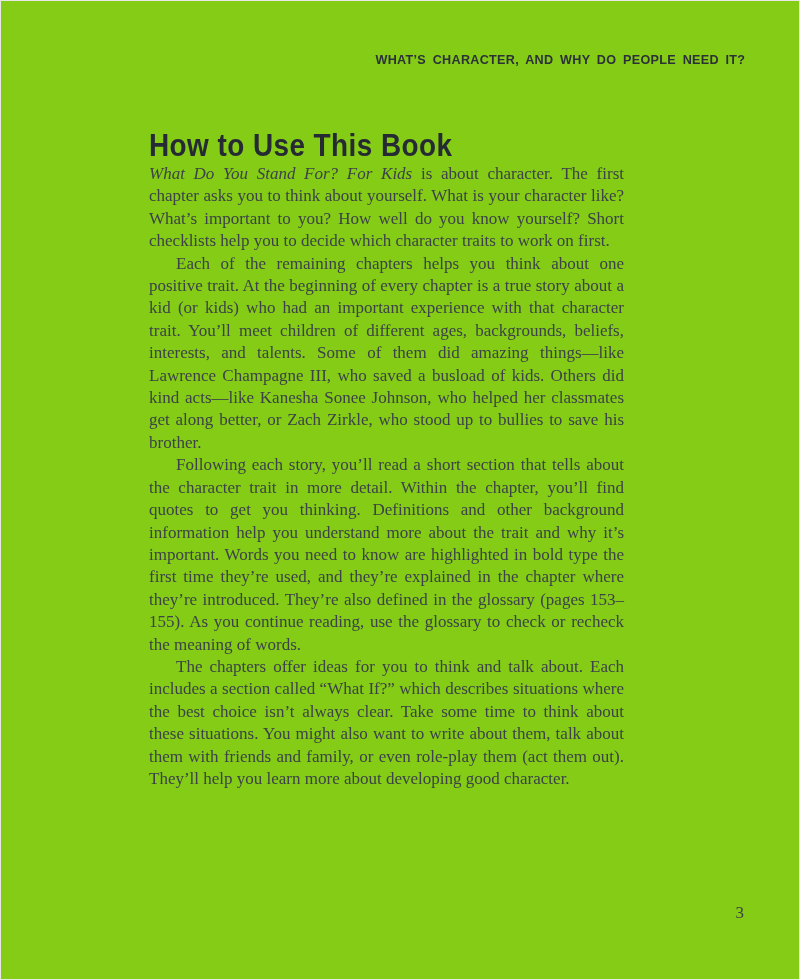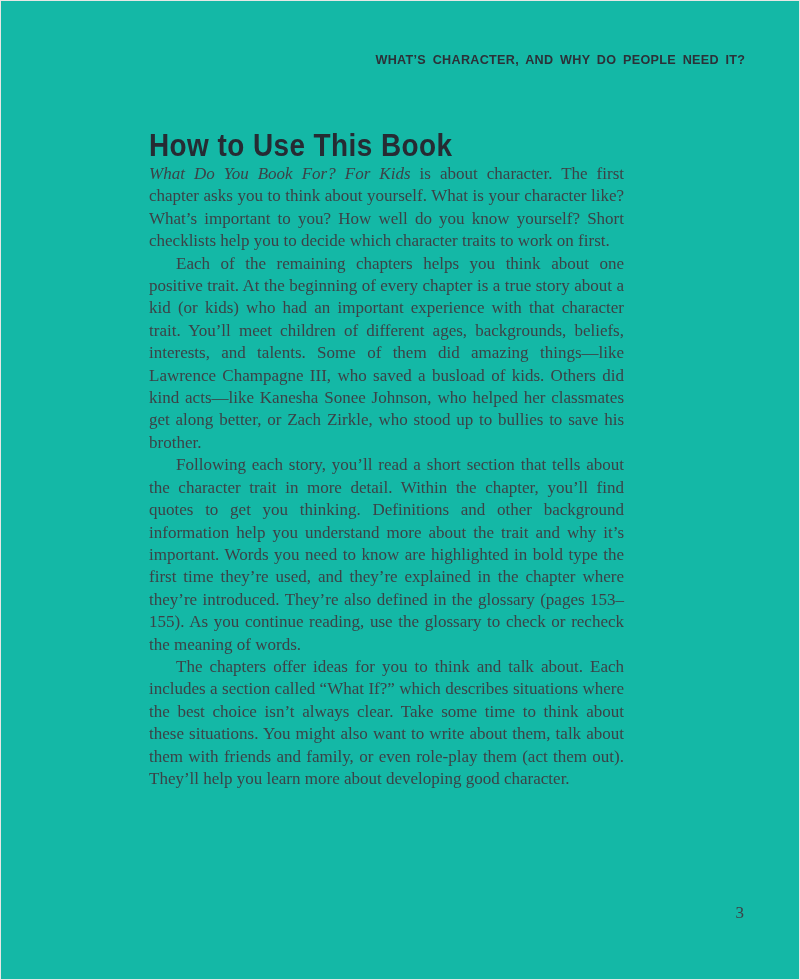--- a/index.html
+++ b/index.html
@@ -4,21 +4,21 @@
 <style>
   html, body { margin: 0; padding: 0; }
   body {
     width: 800px; height: 980px;
     background: #ffffff;
     font-family: "Liberation Serif", "DejaVu Serif", serif;
   }
   .page {
     position: relative;
     width: 798px; height: 978px;
-    background: #14b8a6;
+    background: #84cc16;
     border: 1px solid #e7e7e5;
     overflow: hidden;
   }
   .running-head {
     position: absolute;
     top: 51px; right: 54px;
     font-family: "Liberation Sans", sans-serif;
     font-weight: 700;
     font-size: 13px;
     letter-spacing: 0.3px;
@@ -63,21 +63,21 @@
 </head>
 <body>
 
 <div class="page">
 
   <div class="running-head">WHAT’S CHARACTER, AND WHY DO PEOPLE NEED IT?</div>
 
   <h1 class="title">How to Use This Book</h1>
 
   <div class="body-text">
-    <p><span class="italic">What Do You Book For? For Kids</span><span> is about character. The first chapter asks you to think about yourself. What is your character like? What’s important to you? How well do you know yourself? Short checklists help you to decide which character traits to work on first.</span></p>
+    <p><span class="italic">What Do You Stand For? For Kids</span><span> is about character. The first chapter asks you to think about yourself. What is your character like? What’s important to you? How well do you know yourself? Short checklists help you to decide which character traits to work on first.</span></p>
     <p class="indent"><span>Each of the remaining chapters helps you think about one positive trait. At the beginning of every chapter is a true story about a kid (or kids) who had an important experience with that character trait. You’ll meet children of different ages, backgrounds, beliefs, interests, and talents. Some of them did amazing things—like Lawrence Champagne III, who saved a busload of kids. Others did kind acts—like Kanesha Sonee Johnson, who helped her classmates get along better, or Zach Zirkle, who stood up to bullies to save his brother.</span></p>
     <p class="indent"><span>Following each story, you’ll read a short section that tells about the character trait in more detail. Within the chapter, you’ll find quotes to get you thinking. Definitions and other background information help you understand more about the trait and why it’s important. Words you need to know are highlighted in </span><span class="bold">bold</span><span> type the first time they’re used, and they’re explained in the chapter where they’re introduced. They’re also defined in the glossary (pages 153–155). As you continue reading, use the glossary to check or recheck the meaning of words.</span></p>
     <p class="indent"><span>The chapters offer ideas for you to think and talk about. Each includes a section called “What If?” which describes situations where the best choice isn’t always clear. Take some time to think about these situations. You might also want to write about them, talk about them with friends and family, or even </span><span class="bold">role-play</span><span> them (act them out). They’ll help you learn more about developing good character.</span></p>
   </div>
 
   <div class="page-number">3</div>
 
 </div>
 
 </body></html>

